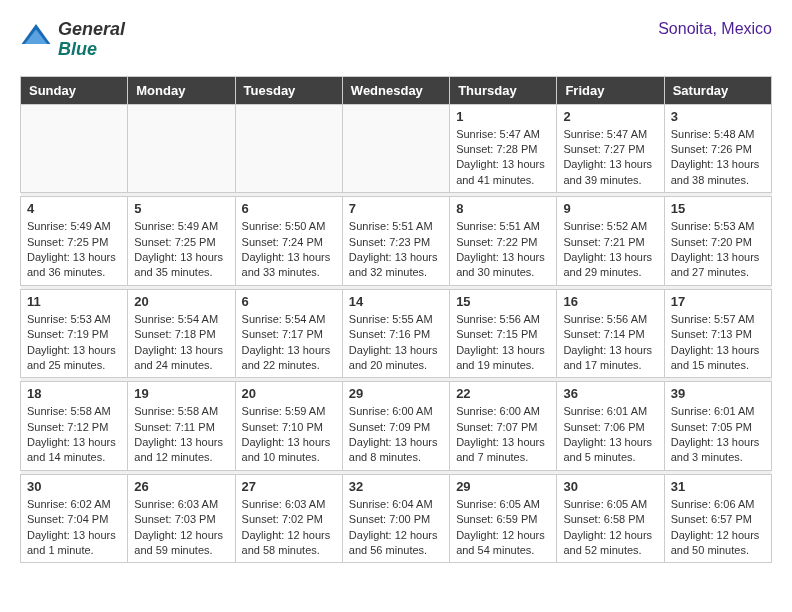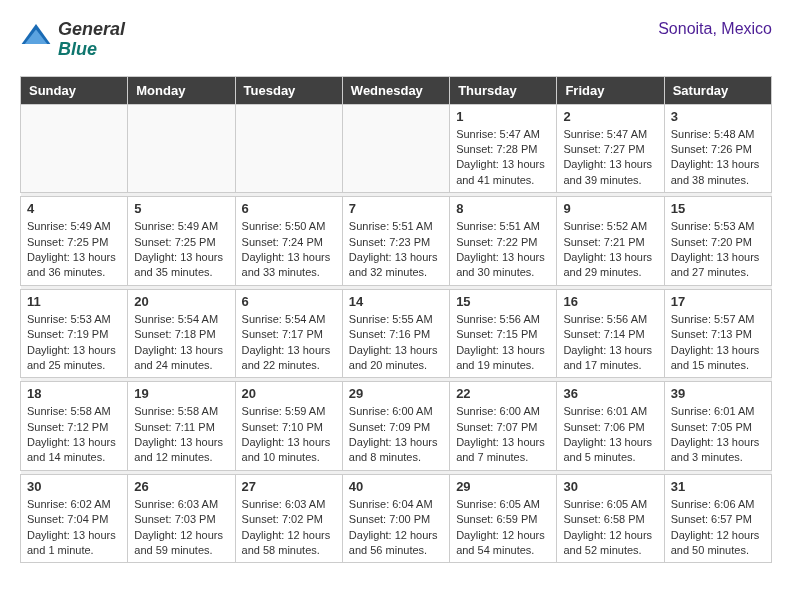--- a/index.html
+++ b/index.html
@@ -248,21 +248,21 @@
         </td>
         <td>
           <div class="day-num">26</div>
           <div class="day-info">Sunrise: 6:03 AM<br>Sunset: 7:03 PM<br>Daylight: 12 hours<br>and 59 minutes.</div>
         </td>
         <td>
           <div class="day-num">27</div>
           <div class="day-info">Sunrise: 6:03 AM<br>Sunset: 7:02 PM<br>Daylight: 12 hours<br>and 58 minutes.</div>
         </td>
         <td>
-          <div class="day-num">40</div>
+          <div class="day-num">32</div>
           <div class="day-info">Sunrise: 6:04 AM<br>Sunset: 7:00 PM<br>Daylight: 12 hours<br>and 56 minutes.</div>
         </td>
         <td>
           <div class="day-num">29</div>
           <div class="day-info">Sunrise: 6:05 AM<br>Sunset: 6:59 PM<br>Daylight: 12 hours<br>and 54 minutes.</div>
         </td>
         <td>
           <div class="day-num">30</div>
           <div class="day-info">Sunrise: 6:05 AM<br>Sunset: 6:58 PM<br>Daylight: 12 hours<br>and 52 minutes.</div>
         </td>

